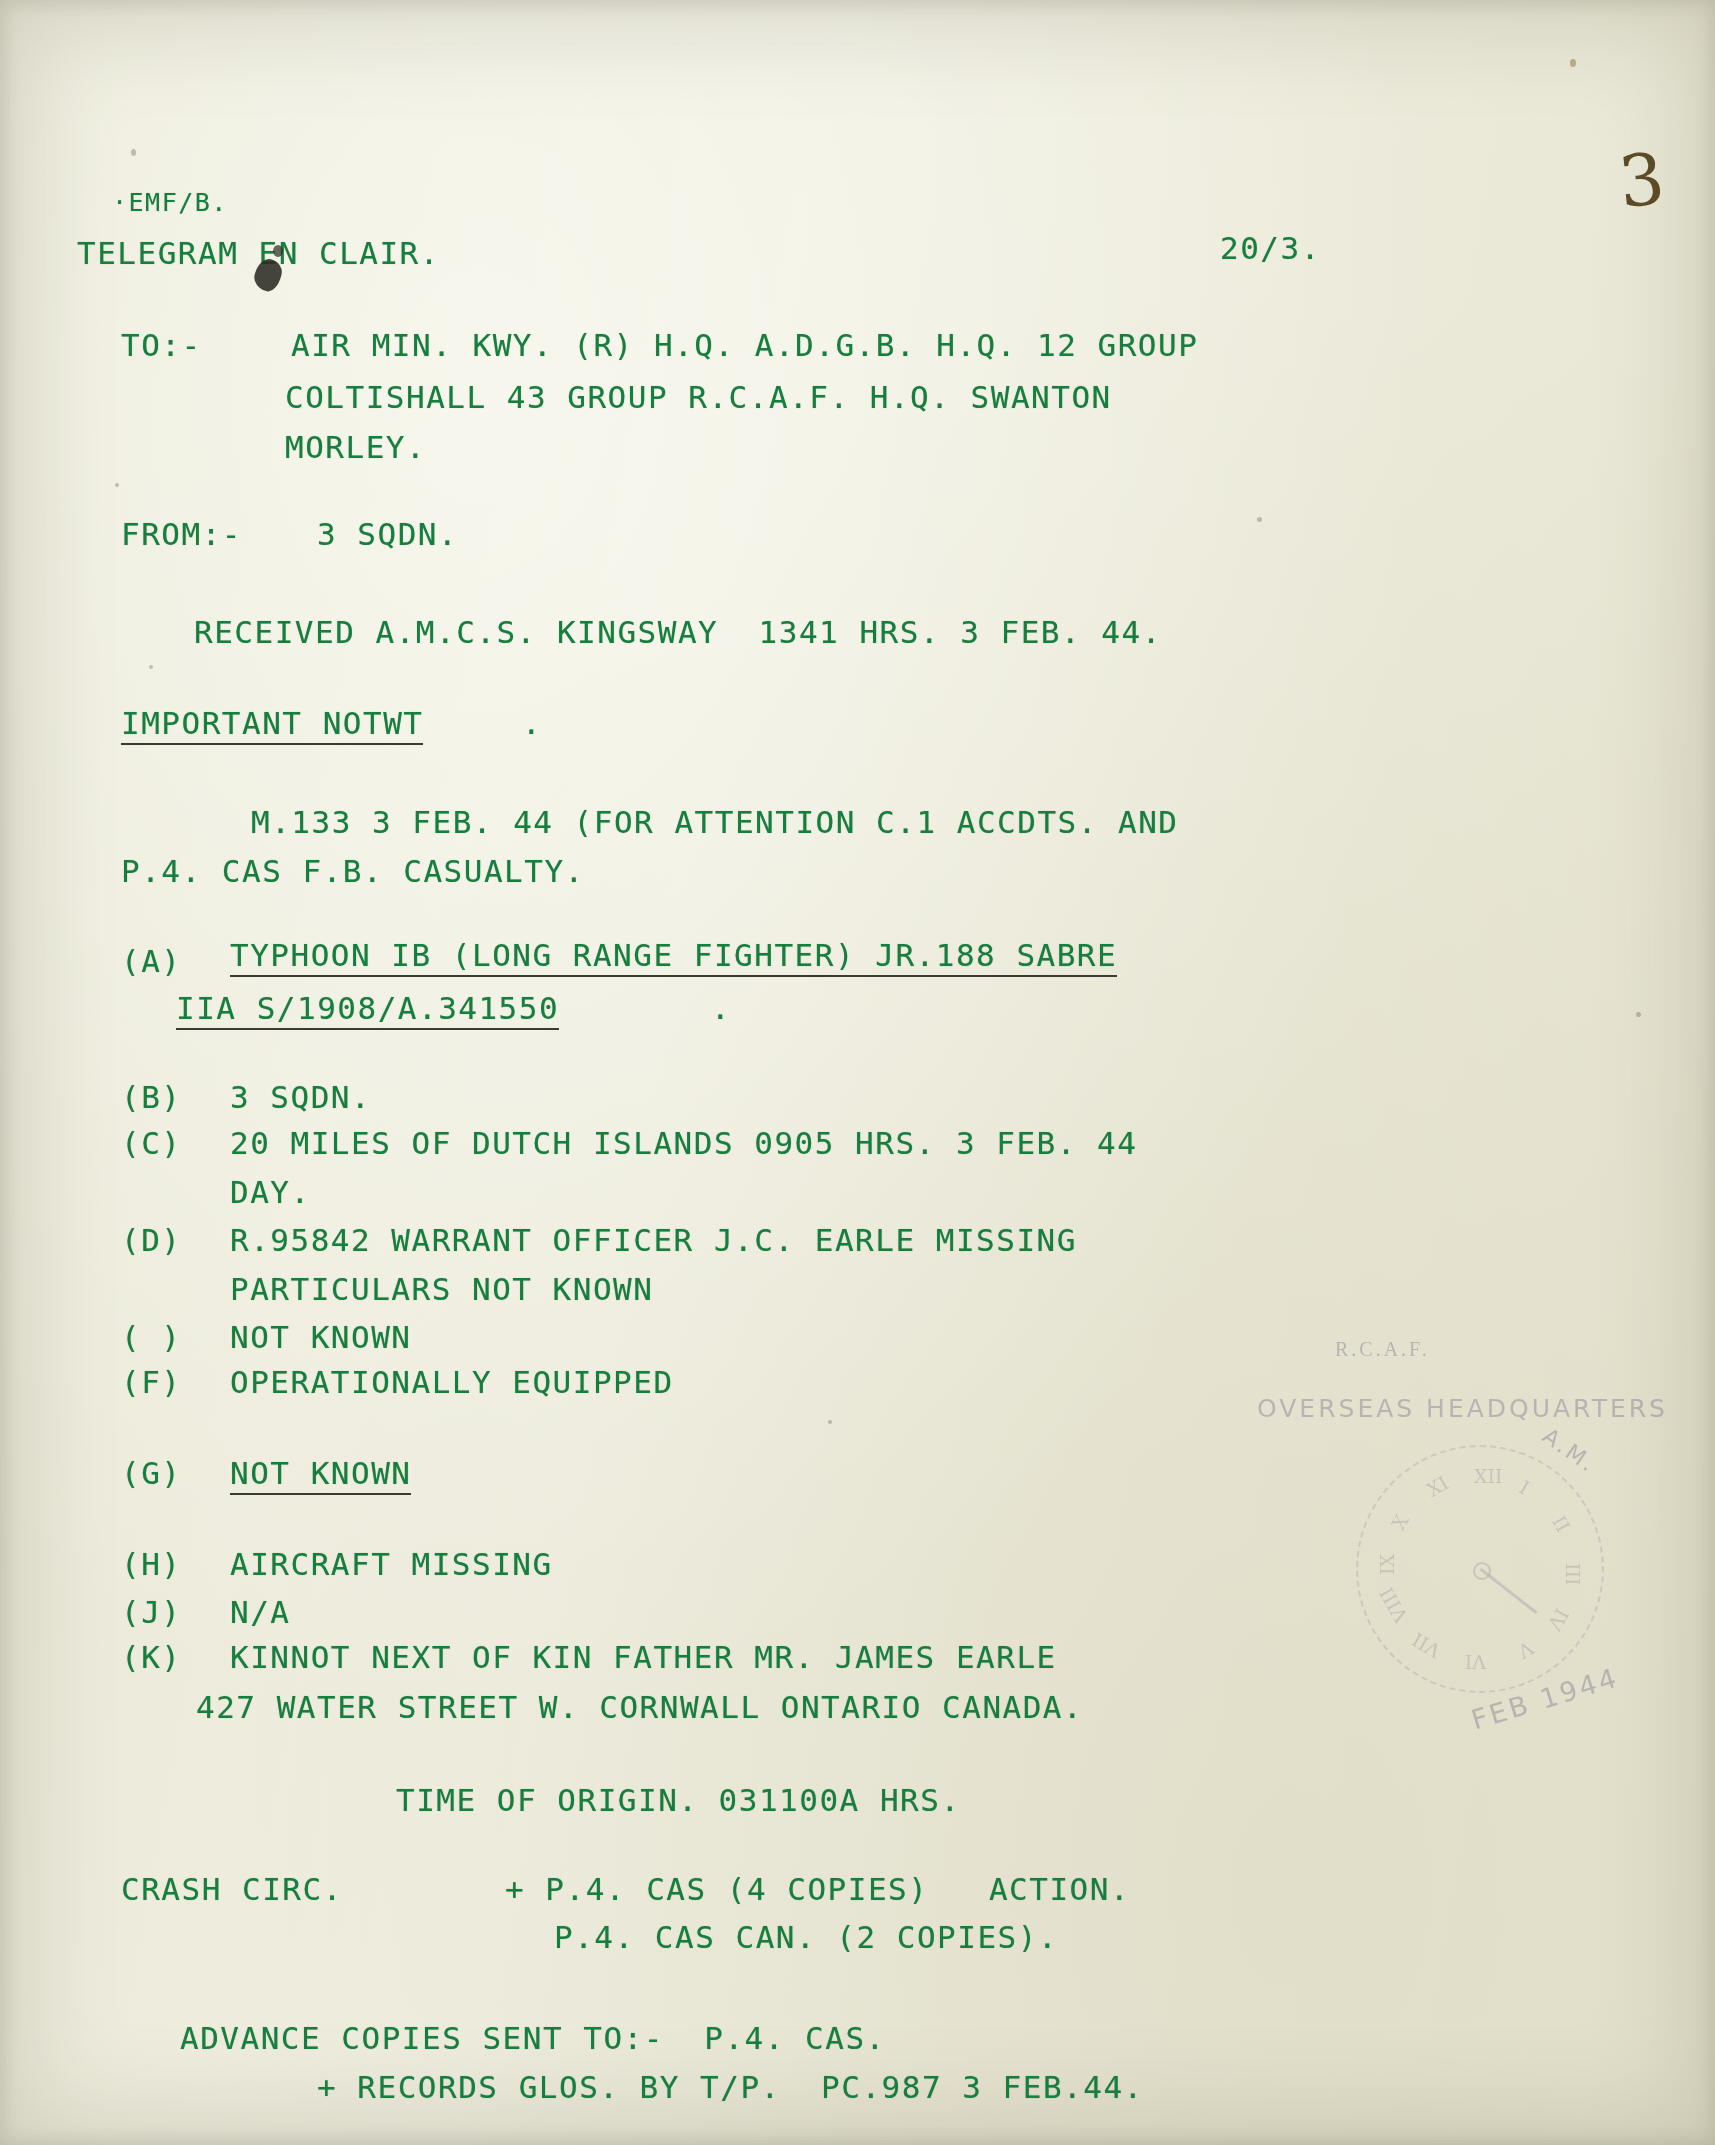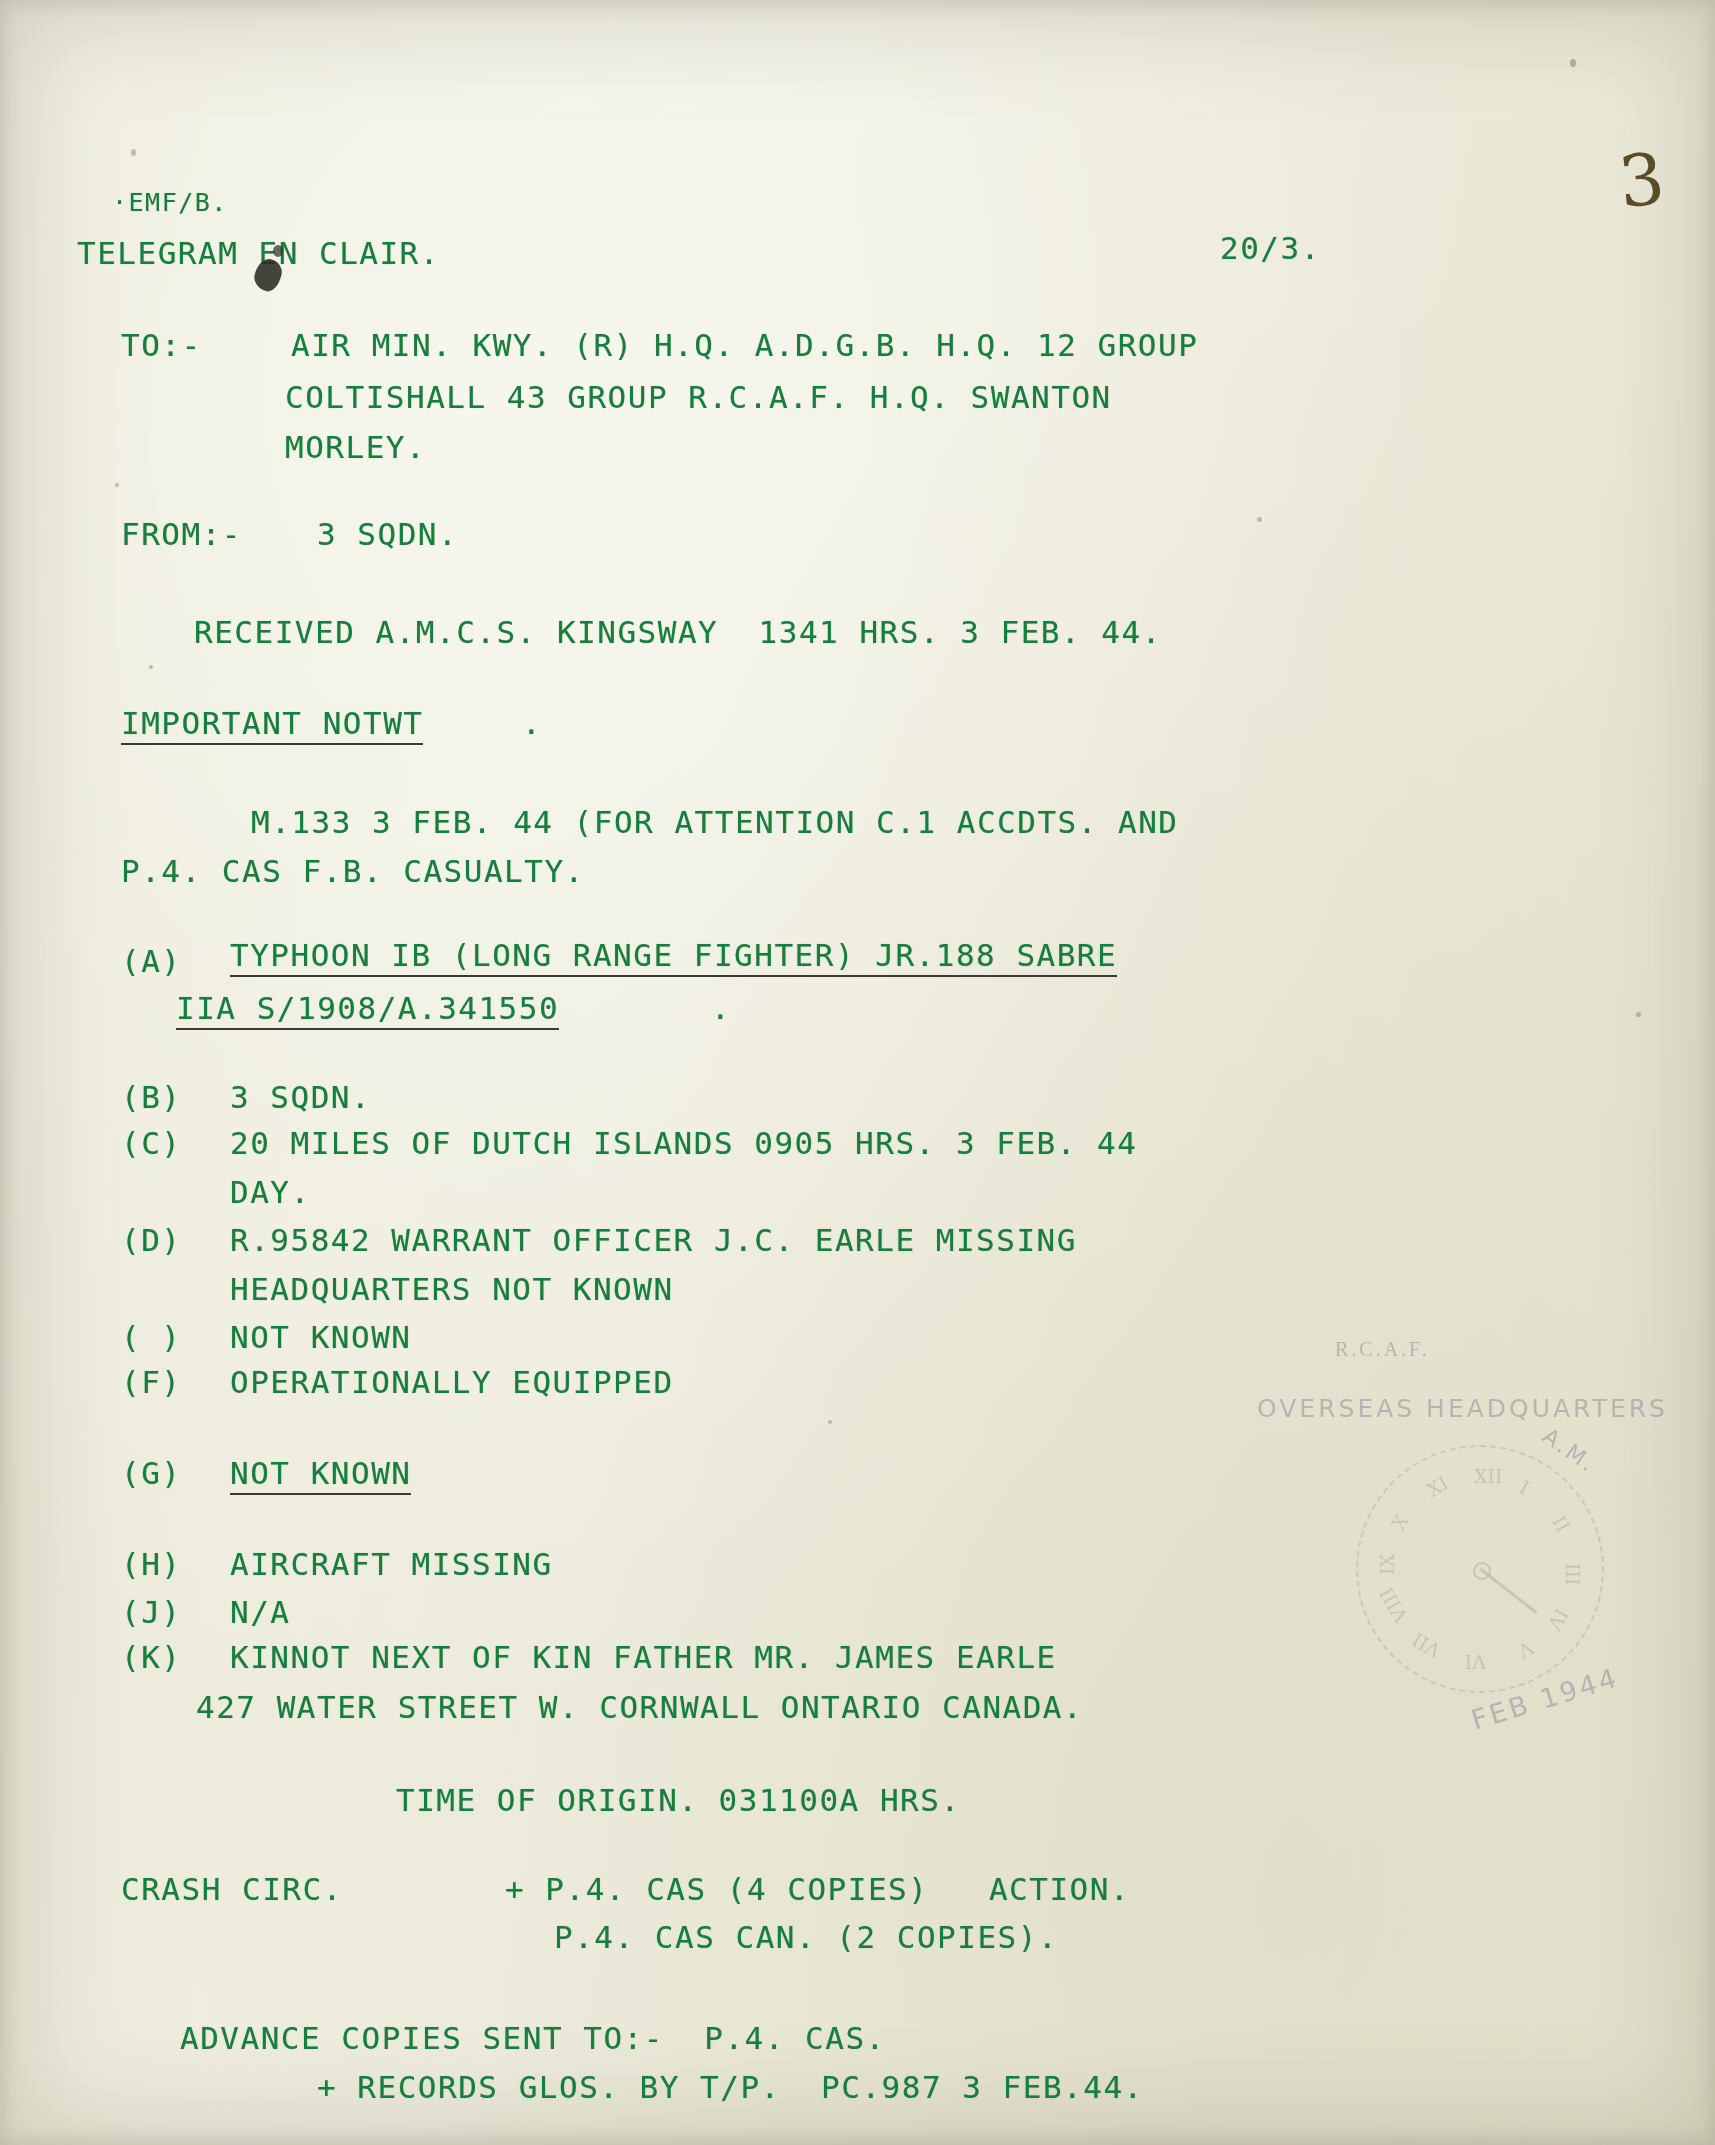--- a/index.html
+++ b/index.html
@@ -168,21 +168,21 @@
 
   <div class="txt md" style="left:121px; top:1079px;">(B)</div>
   <div class="txt md" style="left:230px; top:1079px;">3 SQDN.</div>
 
   <div class="txt md" style="left:121px; top:1125px;">(C)</div>
   <div class="txt md" style="left:230px; top:1125px;">20 MILES OF DUTCH ISLANDS 0905 HRS. 3 FEB. 44</div>
   <div class="txt md" style="left:230px; top:1174px;">DAY.</div>
 
   <div class="txt md" style="left:121px; top:1222px;">(D)</div>
   <div class="txt md" style="left:230px; top:1222px;">R.95842 WARRANT OFFICER J.C. EARLE MISSING</div>
-  <div class="txt md" style="left:230px; top:1271px;">HEADQUARTERS NOT KNOWN</div>
+  <div class="txt md" style="left:230px; top:1271px;">PARTICULARS NOT KNOWN</div>
 
   <div class="txt md" style="left:121px; top:1319px;">( )</div>
   <div class="txt md" style="left:230px; top:1319px;">NOT KNOWN</div>
 
   <div class="txt md" style="left:121px; top:1364px;">(F)</div>
   <div class="txt md" style="left:230px; top:1364px;">OPERATIONALLY EQUIPPED</div>
 
   <div class="txt md" style="left:121px; top:1455px;">(G)</div>
   <div class="txt md under" style="left:230px; top:1455px;">NOT KNOWN</div>
 

